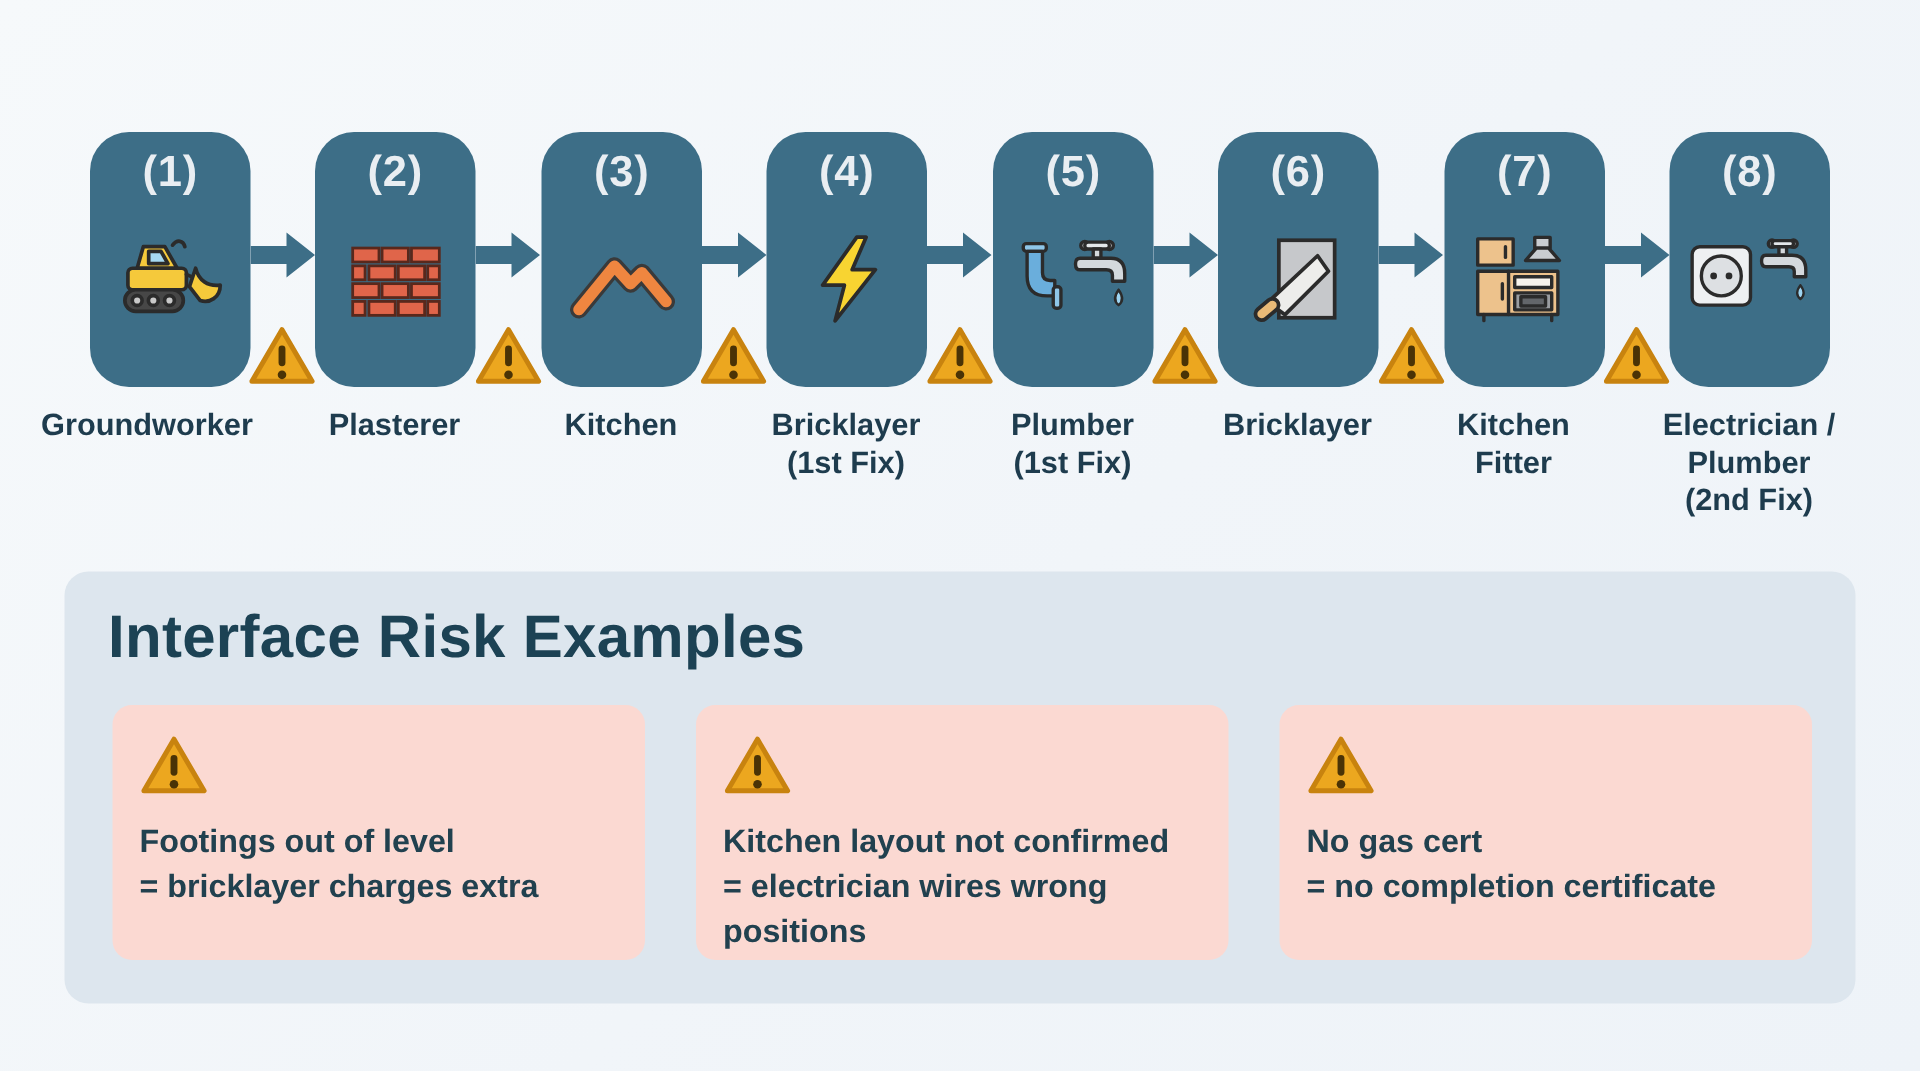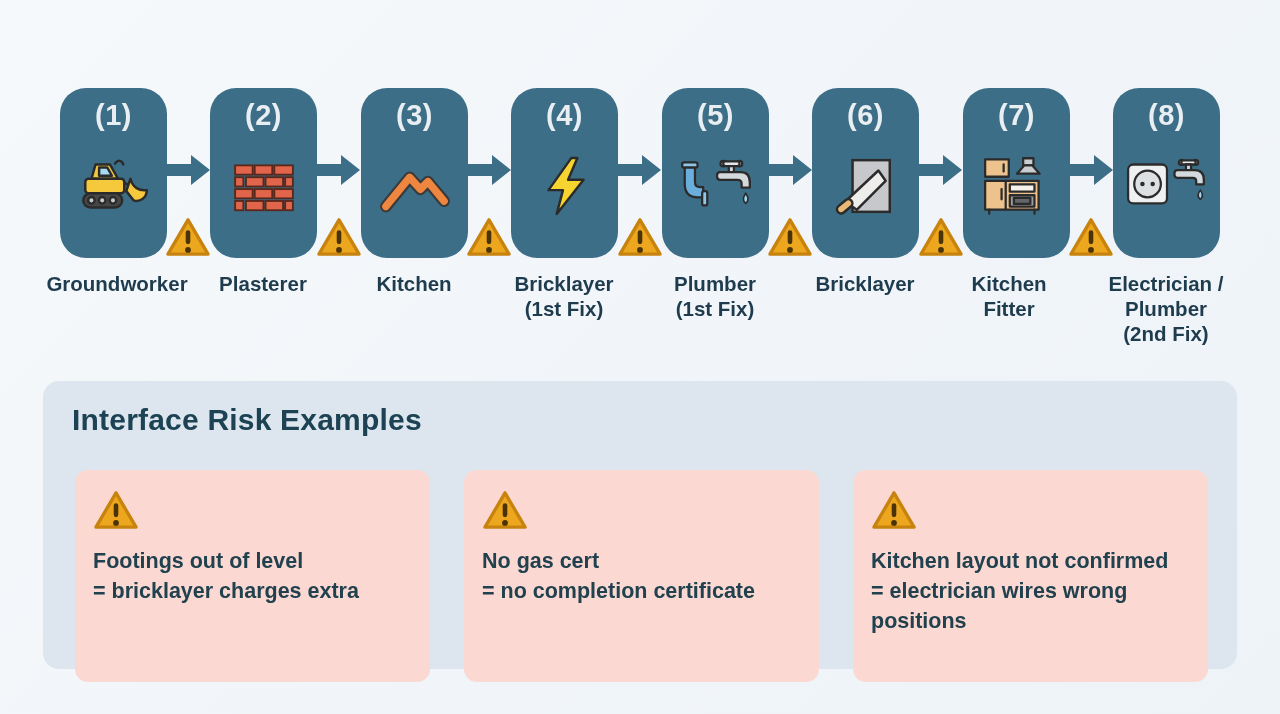--- a/index.html
+++ b/index.html
@@ -26,27 +26,27 @@
     position:absolute;top:271px;width:170px;text-align:center;
     font-size:20.5px;font-weight:700;color:#1E3C4E;line-height:1.22;
     white-space:pre-line;
   }
   .risk-panel{
     position:absolute;left:43px;top:381px;width:1194px;height:288px;
     background:#DDE6EE;border-radius:16px;
   }
   .risk-title{
     position:absolute;left:29px;top:22px;
-    font-size:30px;font-weight:700;color:#1C4254;letter-spacing:.2px;
+    font-size:40px;font-weight:700;color:#1C4254;letter-spacing:.2px;
   }
   .risk-cards{
     position:absolute;left:32px;top:89px;display:flex;gap:34px;
   }
   .risk-card{
-    width:355px;height:212px;background:#FBD9D2;border-radius:13px;
+    width:355px;height:170px;background:#FBD9D2;border-radius:13px;
     box-sizing:border-box;padding:19px 20px 0 18px;
   }
   .risk-card .tri-lg{width:46px;height:42px;display:block;}
   .risk-text{
     margin-top:15px;font-size:21.5px;font-weight:700;color:#21414F;
     line-height:1.4;white-space:pre-line;
   }
   .hidden-defs{position:absolute;width:0;height:0;}
 </style>
 </head>
@@ -235,21 +235,21 @@
 <svg class="tri" style="left:767px" viewBox="0 0 48 44">
     <use href="#warn"></use>
   </svg>
 <svg class="tri" style="left:918px" viewBox="0 0 48 44">
     <use href="#warn"></use>
   </svg>
 <svg class="tri" style="left:1068px" viewBox="0 0 48 44">
     <use href="#warn"></use>
   </svg>
 
-<div class="stage-label" style="left:32px">Groundworker</div>
+<div class="stage-label" style="left:13px">Groundworker</div>
 <div class="stage-label" style="left:178px">Plasterer</div>
 <div class="stage-label" style="left:329px">Kitchen</div>
 <div class="stage-label" style="left:479px">Bricklayer
 (1st Fix)</div>
 <div class="stage-label" style="left:630px">Plumber
 (1st Fix)</div>
 <div class="stage-label" style="left:780px">Bricklayer</div>
 <div class="stage-label" style="left:924px">Kitchen
 Fitter</div>
 <div class="stage-label" style="left:1081px">Electrician /
@@ -263,24 +263,24 @@
       <svg class="tri-lg" viewBox="0 0 48 44">
           <use href="#warn"></use>
         </svg>
       <div class="risk-text">Footings out of level
 = bricklayer charges extra</div>
     </div>
     <div class="risk-card">
       <svg class="tri-lg" viewBox="0 0 48 44">
           <use href="#warn"></use>
         </svg>
-      <div class="risk-text">No gas cert
-= no completion certificate</div>
+      <div class="risk-text">Kitchen layout not confirmed
+= electrician wires wrong positions</div>
     </div>
     <div class="risk-card">
       <svg class="tri-lg" viewBox="0 0 48 44">
           <use href="#warn"></use>
         </svg>
-      <div class="risk-text">Kitchen layout not confirmed
-= electrician wires wrong positions</div>
+      <div class="risk-text">No gas cert
+= no completion certificate</div>
     </div>
   </div>
 </div>
 
 </body></html>

